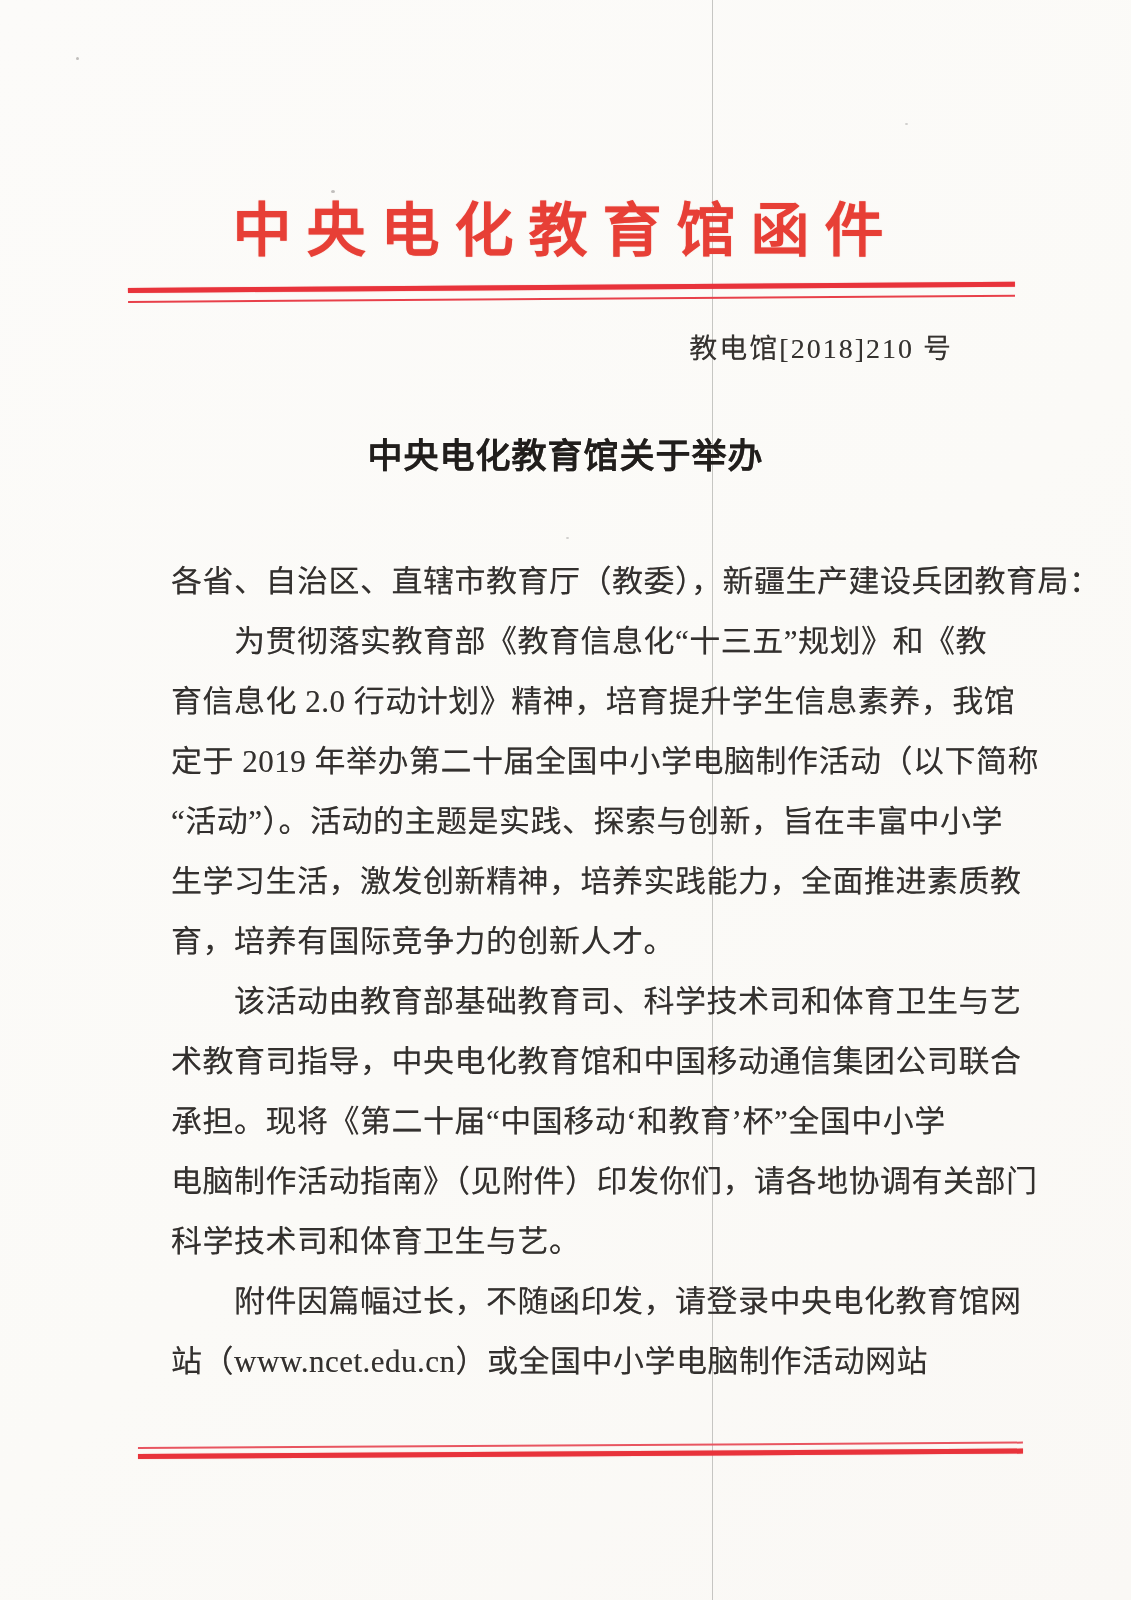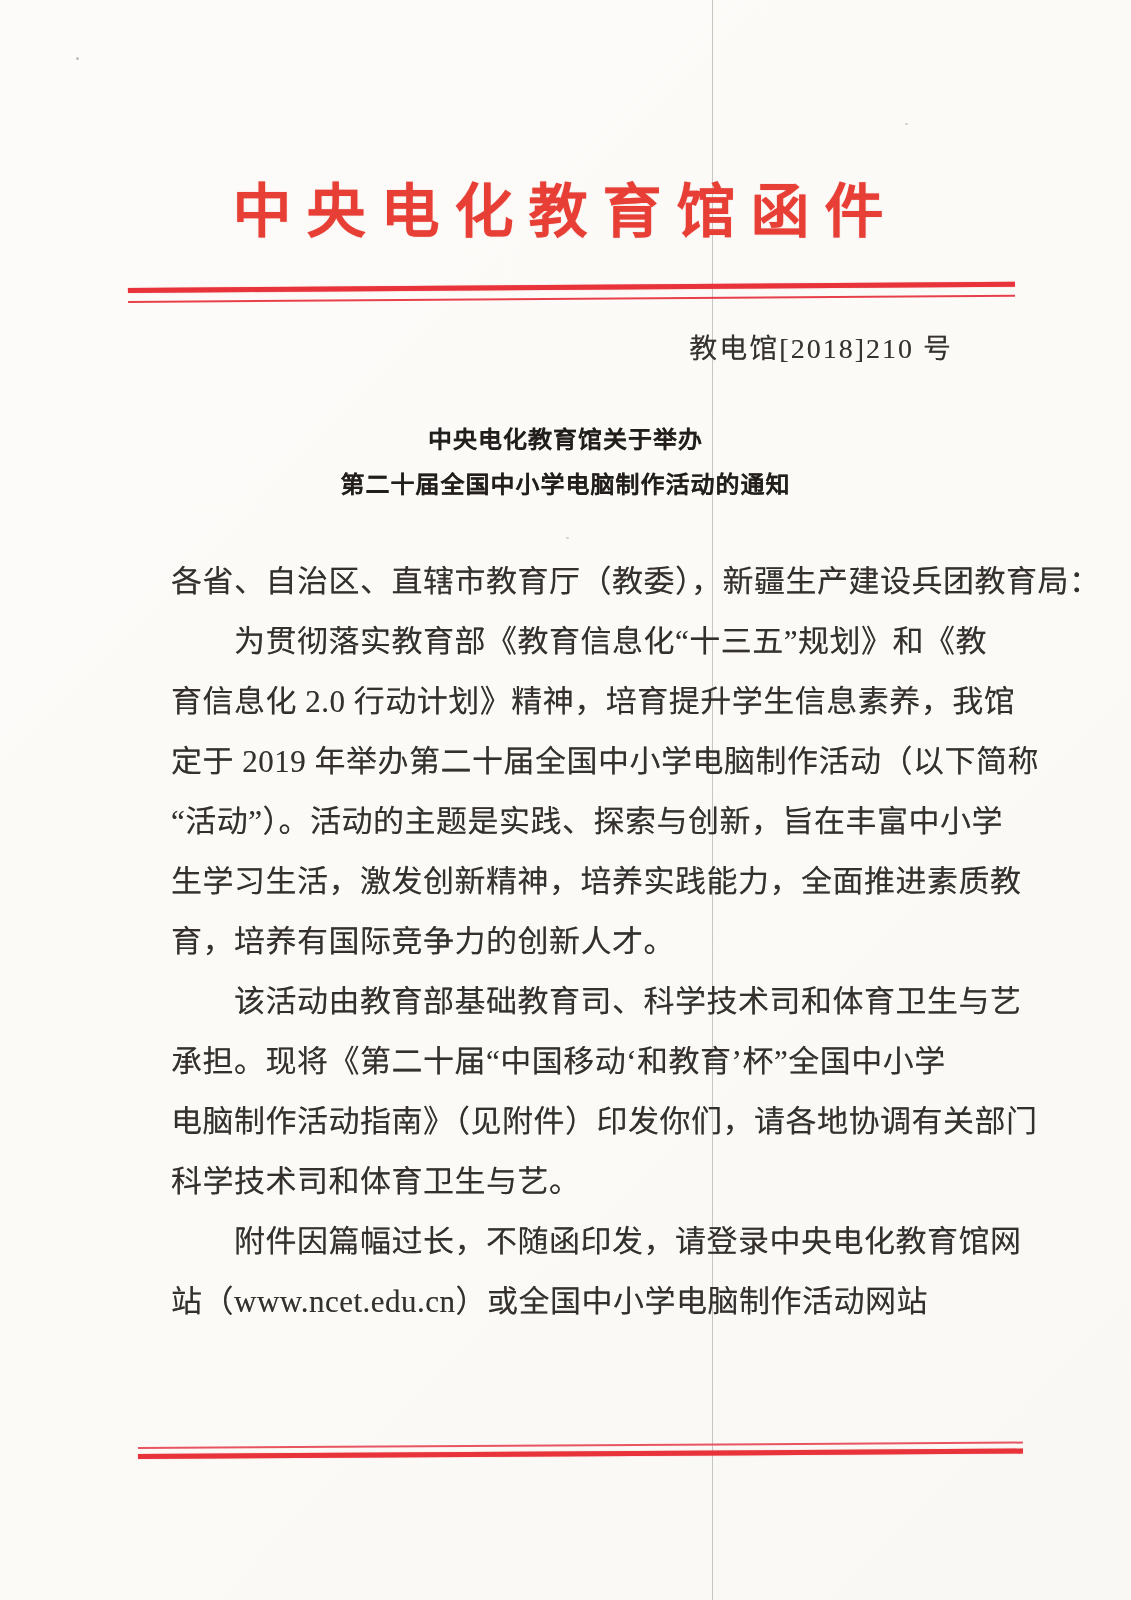--- a/index.html
+++ b/index.html
@@ -38,21 +38,21 @@
   .speck.s1 { left: 331px; top: 190px; width: 4px; height: 3px; }
   .speck.s2 { left:  76px; top:  57px; width: 3px; height: 3px; }
   .speck.s3 { left: 566px; top: 537px; width: 3px; height: 2px; opacity:.4; }
   .speck.s4 { left: 418px; top: 1242px; width: 3px; height: 2px; opacity:.35; }
   .speck.s5 { left: 905px; top: 123px; width: 3px; height: 2px; opacity:.4; }
 
   
   .letterhead {
     position: absolute;
     left: 0;
-    top: 164px;
+    top: 183px;
     width: 1131px;
     margin: 0;
     text-align: center;
     font-size: 59px;
     font-weight: 700;
     letter-spacing: 15px;
     color: #e73f36;
     text-shadow: 0 0 1px rgba(231, 63, 54, 0.55);
     white-space: nowrap;
   }
@@ -93,25 +93,26 @@
   .notice-title {
     position: absolute;
     left: 0;
     top: 418px;
     width: 1131px;
     text-align: center;
     color: #211e1c;
     font-weight: 700;
   }
   .notice-title .t-line {
-    font-size: 24px;
+    font-size: 35px;
     line-height: 45px;
     letter-spacing: 1px;
     white-space: nowrap;
     text-shadow: 0 0 0.6px rgba(20,20,20,.55);
+    margin-top: 16px;
   }
 
   
   .letter-body {
     position: absolute;
     left: 148px;
     top: 552px;
     width: 860px;
   }
   .b-line {
@@ -162,32 +163,32 @@
 
   <div class="sep-top">
     <div class="rule-thick"></div>
     <div class="rule-thin"></div>
   </div>
 
   <div class="doc-number">教电馆[2018]210 号</div>
 
   <div class="notice-title">
     <div class="t-line">中央电化教育馆关于举办</div>
-    <div class="t-line">第二十届全国中小学电脑制作活动的通知</div>
   </div>
 
   <div class="letter-body">
     <div class="b-line">各省、自治区、直辖市教育厅（教委），新疆生产建设兵团教育局：</div>
     <div class="b-line">　　为贯彻落实教育部《教育信息化“十三五”规划》和《教</div>
     <div class="b-line">育信息化 2.0 行动计划》精神，培育提升学生信息素养，我馆</div>
     <div class="b-line">定于 2019 年举办第二十届全国中小学电脑制作活动（以下简称</div>
     <div class="b-line">“活动”）。活动的主题是实践、探索与创新，旨在丰富中小学</div>
     <div class="b-line">生学习生活，激发创新精神，培养实践能力，全面推进素质教</div>
     <div class="b-line">育，培养有国际竞争力的创新人才。</div>
     <div class="b-line">　　该活动由教育部基础教育司、科学技术司和体育卫生与艺</div>
+    <div class="b-line">术教育司指导，中央电化教育馆和中国移动通信集团公司联合</div>
     <div class="b-line">承担。现将《第二十届“中国移动‘和教育’杯”全国中小学</div>
     <div class="b-line">电脑制作活动指南》（见附件）印发你们，请各地协调有关部门</div>
     <div class="b-line">科学技术司和体育卫生与艺。</div>
     <div class="b-line">　　附件因篇幅过长，不随函印发，请登录中央电化教育馆网</div>
     <div class="b-line">站（www.ncet.edu.cn）或全国中小学电脑制作活动网站</div>
   </div>
 
   <div class="sep-bottom">
     <div class="rule-thin"></div>
     <div class="rule-thick"></div>

